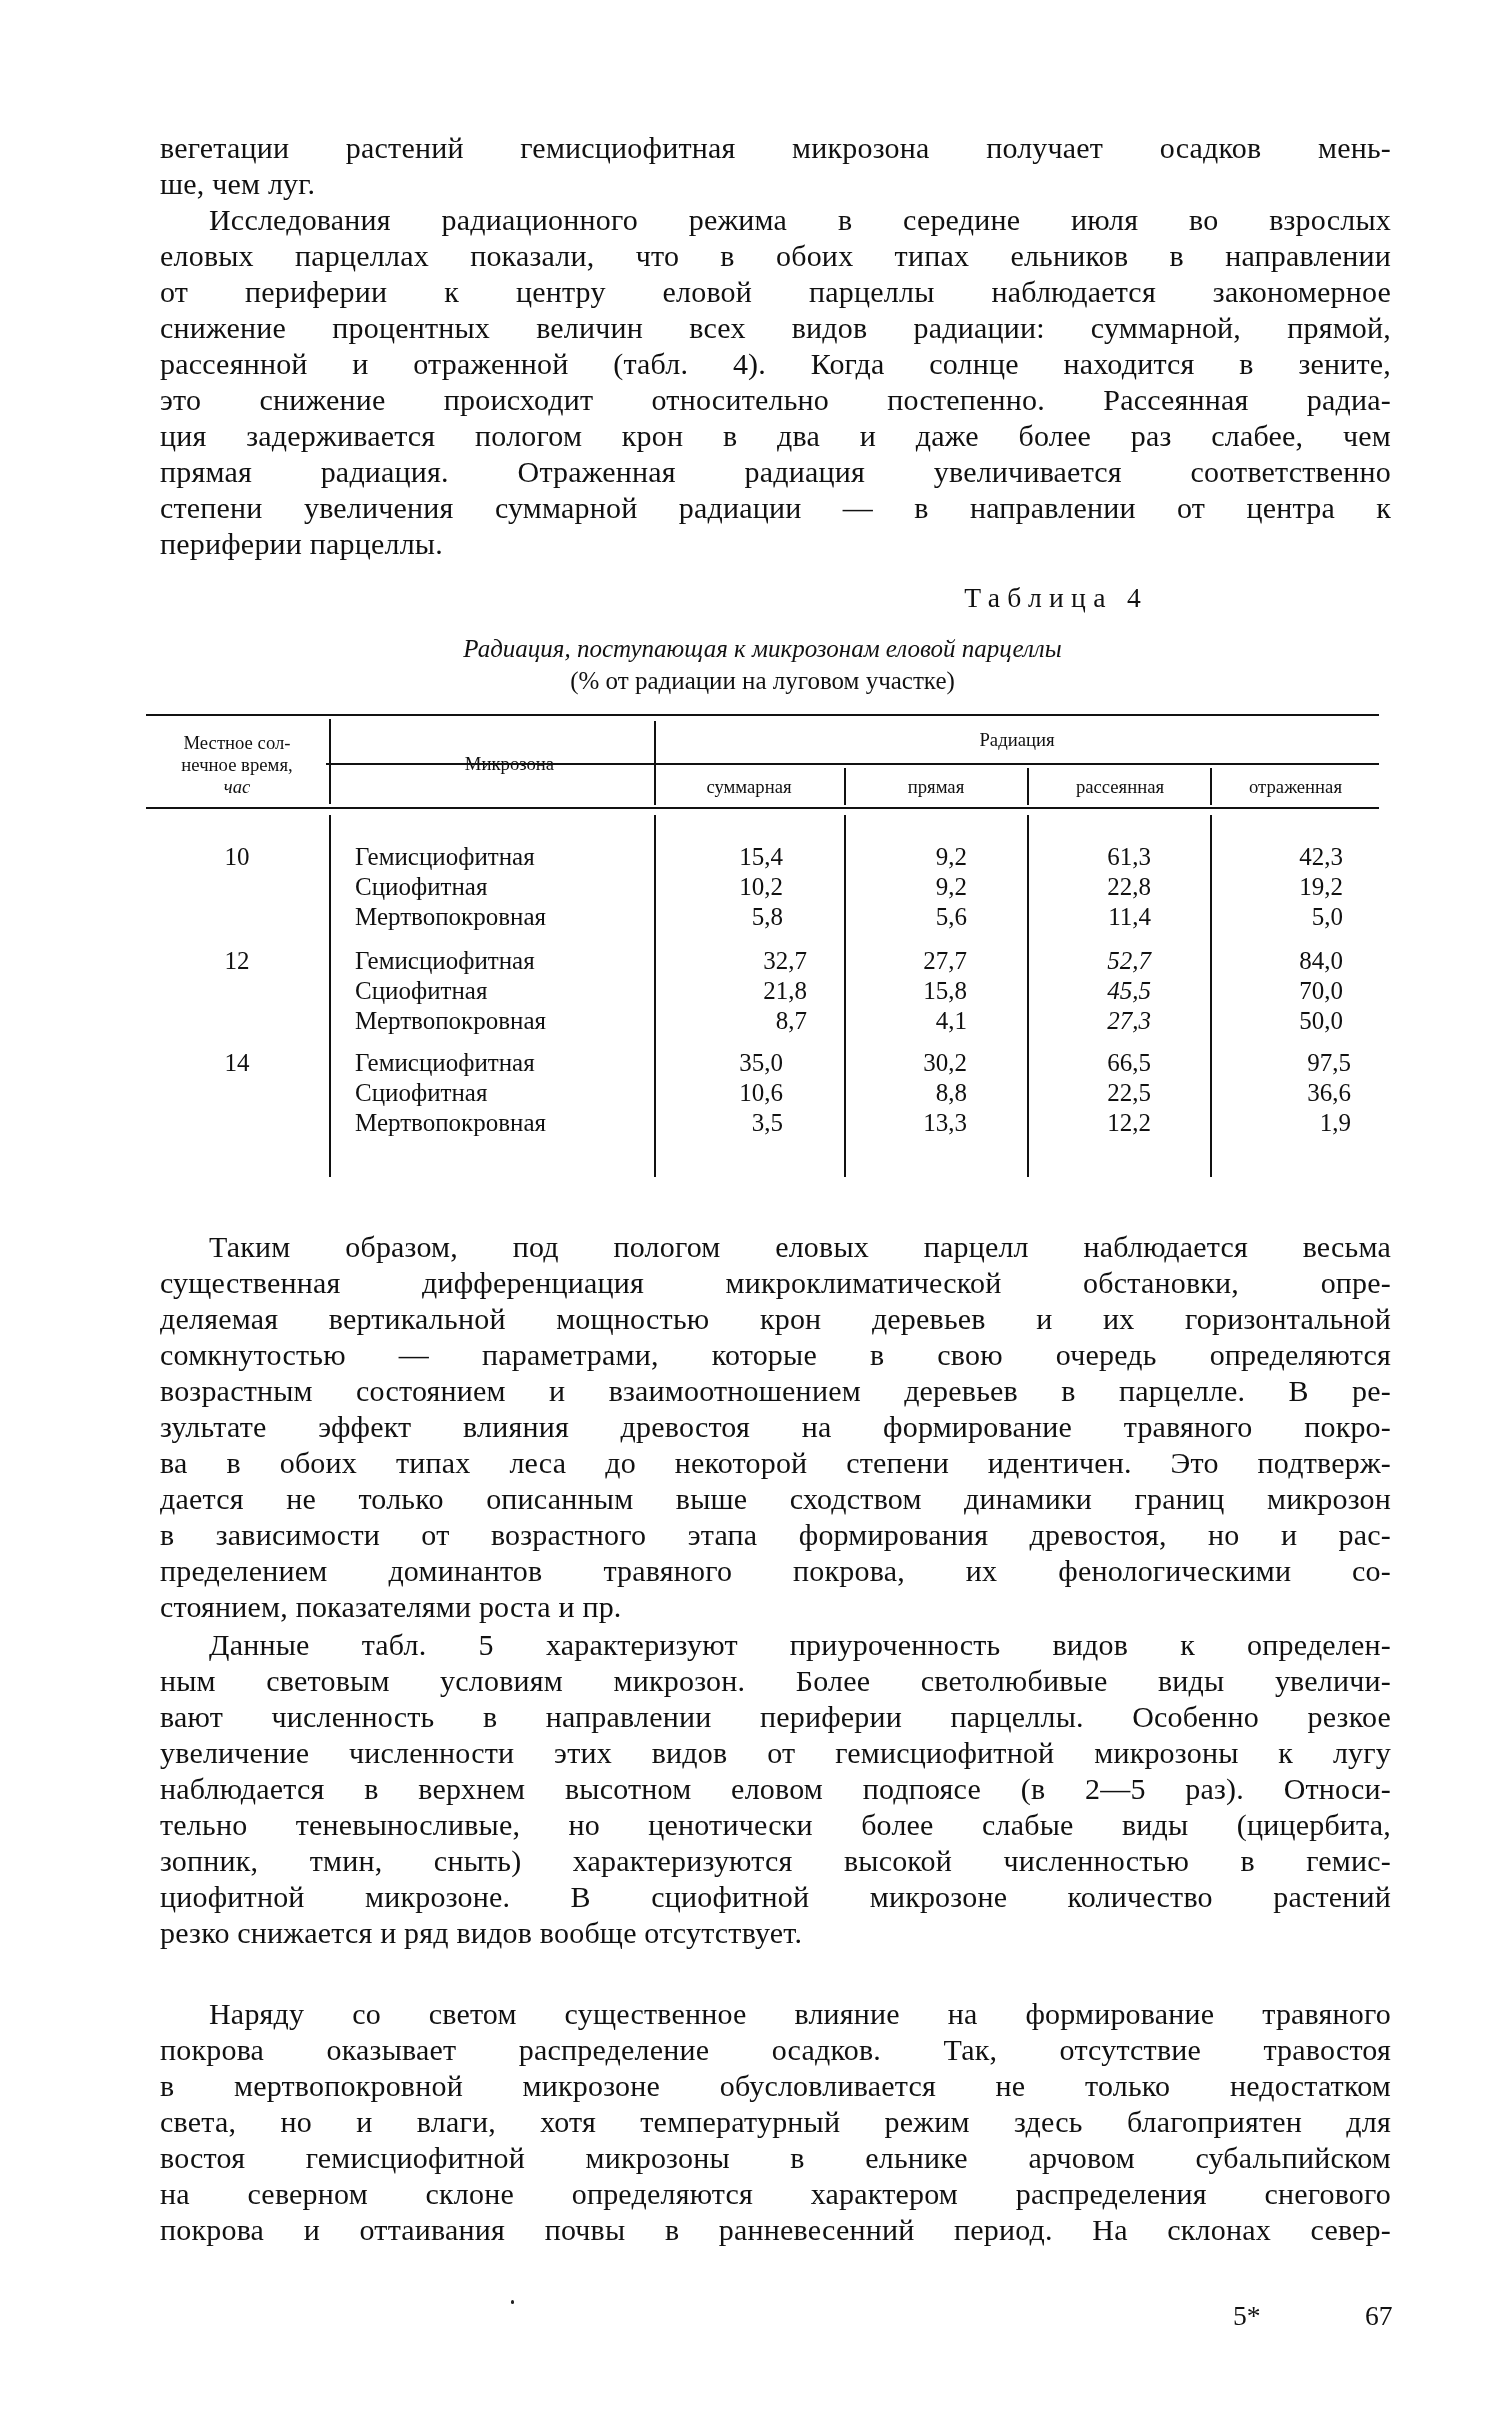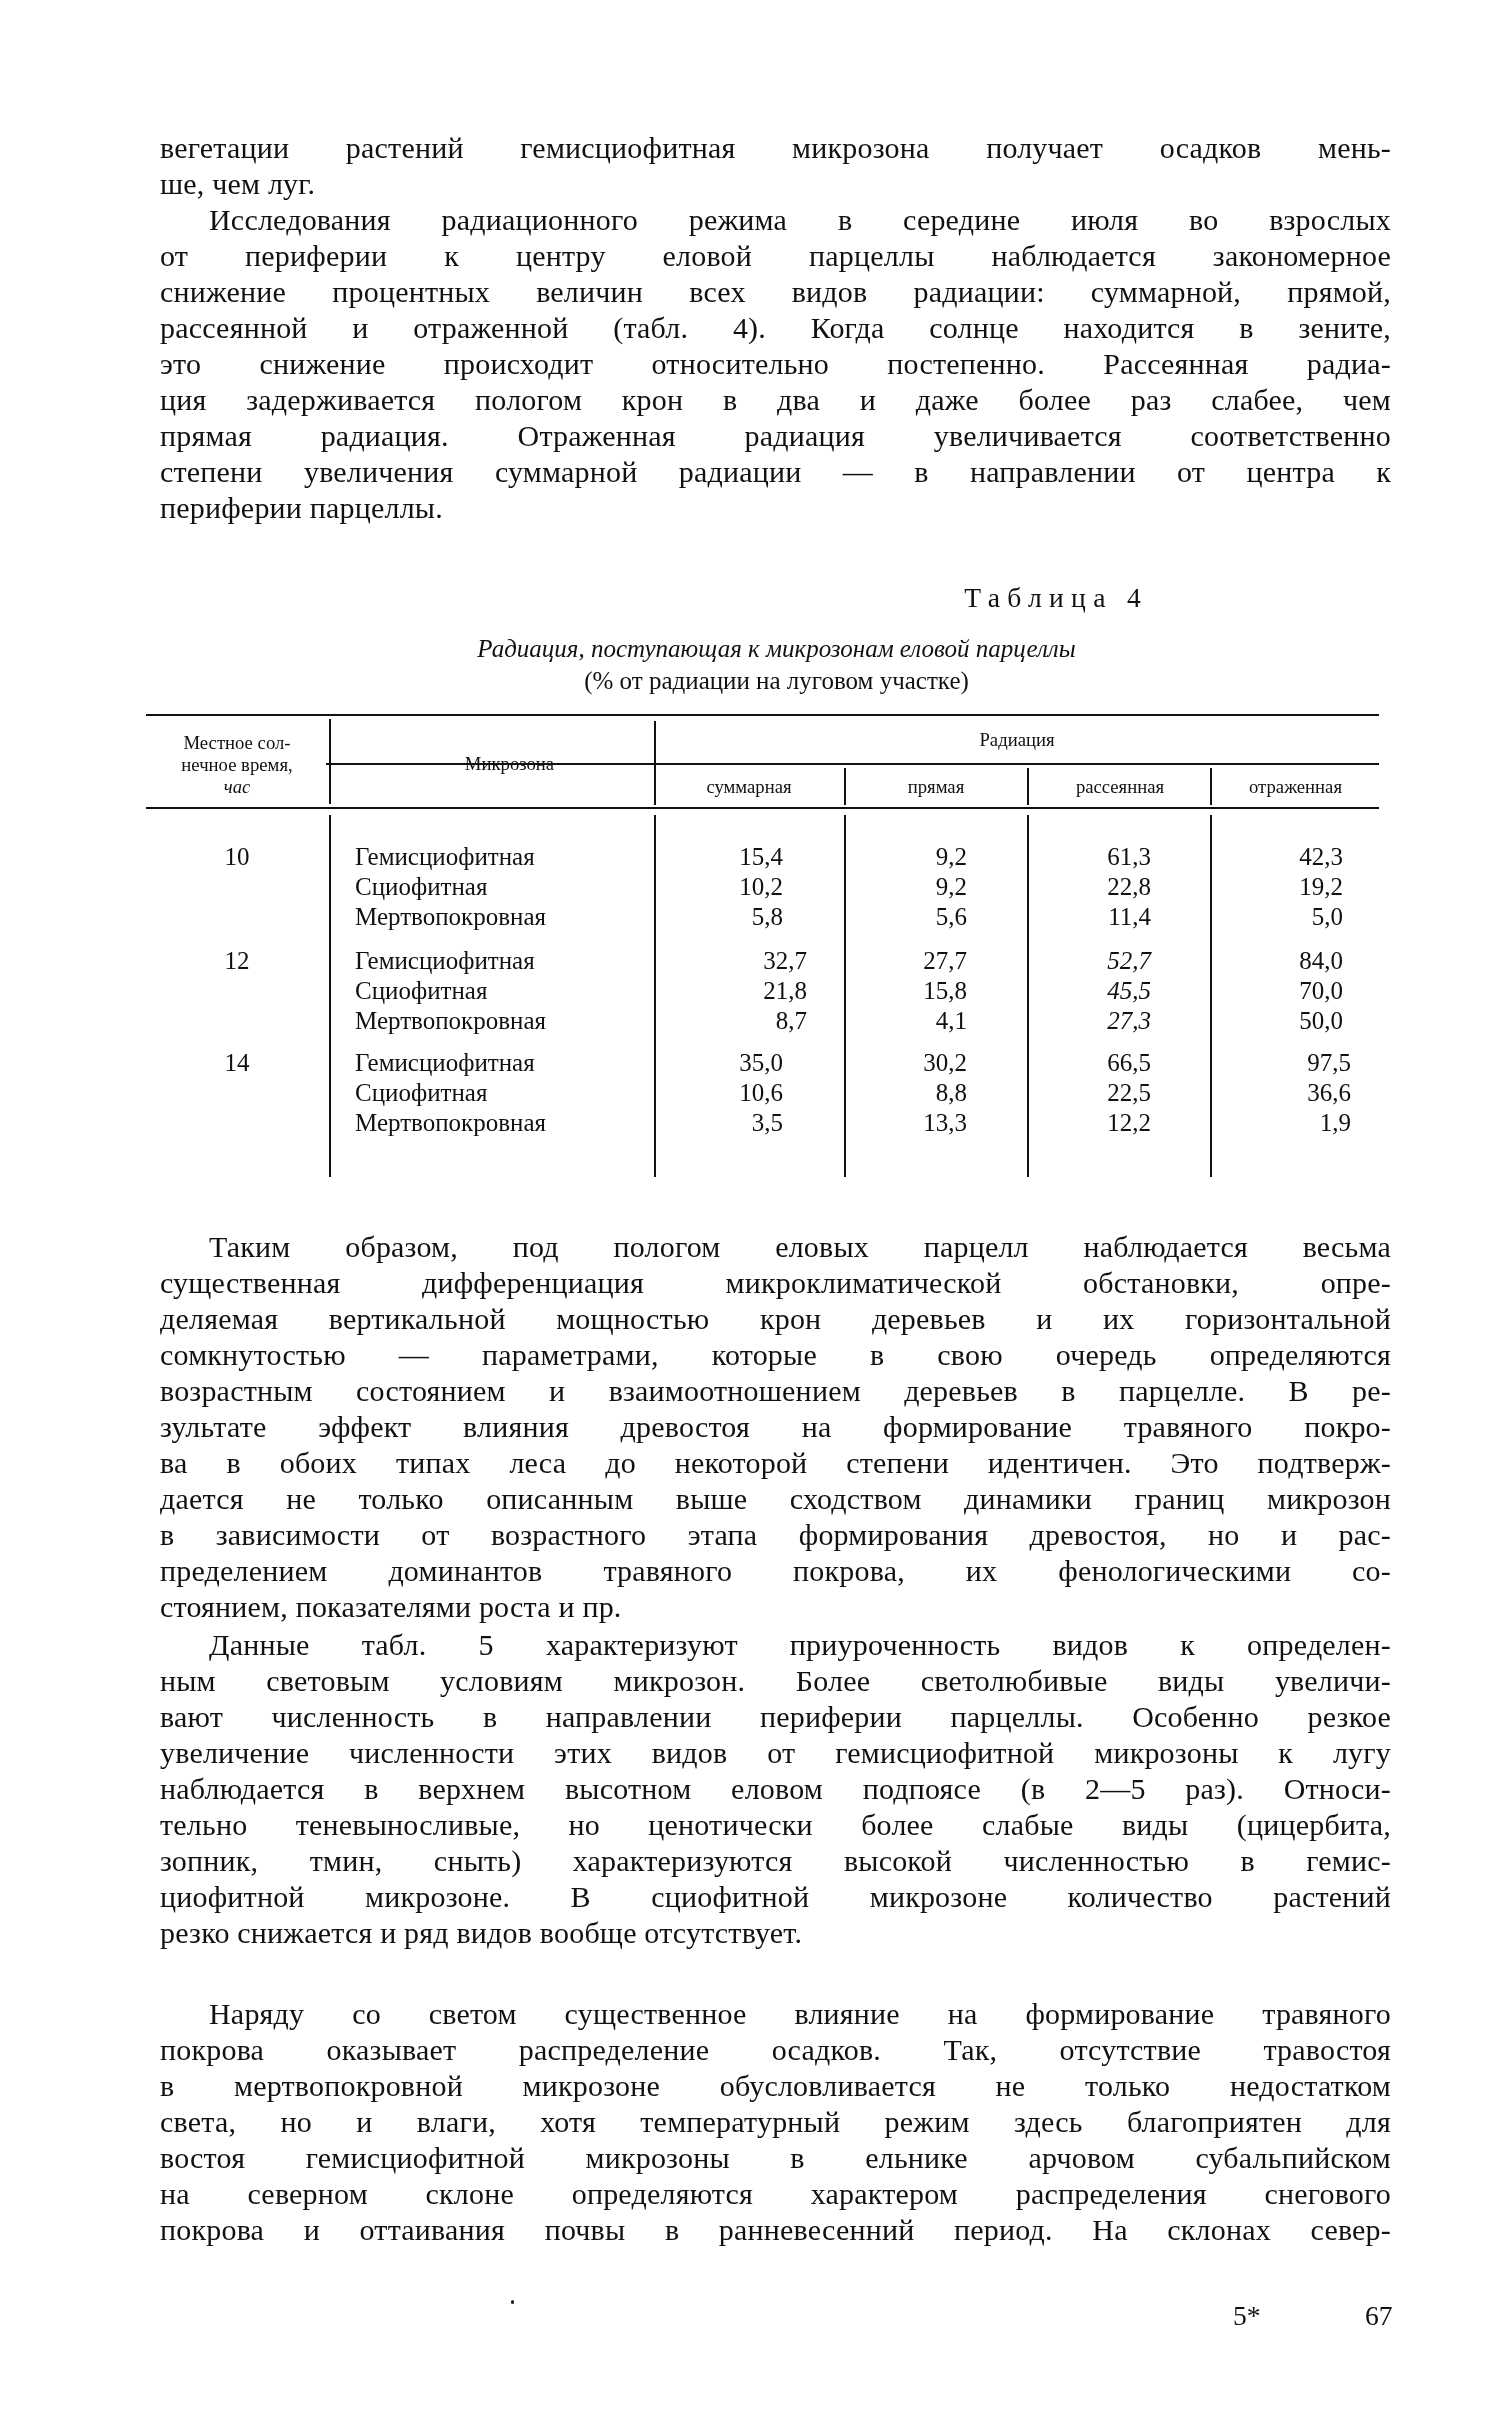--- a/index.html
+++ b/index.html
@@ -15,21 +15,21 @@
   }
   .para .ln { display: block; text-align: justify; text-align-last: justify; white-space: nowrap; }
   .para .ln.last { text-align-last: left; }
   .para .ln.indent { padding-left: 49px; }
 
   .table-label {
     position: absolute; right: 142px; top: 582px;
     font-size: 27.6px; letter-spacing: 7.3px;
   }
   .caption {
-    position: absolute; left: 160px; width: 1233px; text-align: center;
+    position: absolute; left: 146px; width: 1233px; text-align: center;
     font-size: 25px; line-height: 32px;
   }
   .caption .title { font-style: italic; }
 
   .tbl { position: absolute; left: 146px; top: 714px; width: 1233px; height: 462px; }
   .rule { position: absolute; background: #111; }
   .vline { position: absolute; width: 1.6px; background: #111; }
   .hdr { position: absolute; font-size: 18.7px; line-height: 22px; text-align: center; }
   .hdr i { font-style: italic; }
   .cell { position: absolute; font-size: 25px; line-height: 30px; }
@@ -43,20 +43,21 @@
 
 <div class="page">
 
   <div class="para" style="top:130px;">
     <span class="ln">вегетации растений гемисциофитная микрозона получает осадков мень-</span>
     <span class="ln last">ше, чем луг.</span>
   </div>
 
   <div class="para" style="top:202px;">
     <span class="ln indent">Исследования радиационного режима в середине июля во взрослых</span>
+    <span class="ln">еловых парцеллах показали, что в обоих типах ельников в направлении</span>
     <span class="ln">от периферии к центру еловой парцеллы наблюдается закономерное</span>
     <span class="ln">снижение процентных величин всех видов радиации: суммарной, прямой,</span>
     <span class="ln">рассеянной и отраженной (табл. 4). Когда солнце находится в зените,</span>
     <span class="ln">это снижение происходит относительно постепенно. Рассеянная радиа-</span>
     <span class="ln">ция задерживается пологом крон в два и даже более раз слабее, чем</span>
     <span class="ln">прямая радиация. Отраженная радиация увеличивается соответственно</span>
     <span class="ln">степени увеличения суммарной радиации — в направлении от центра к</span>
     <span class="ln last">периферии парцеллы.</span>
   </div>
 

